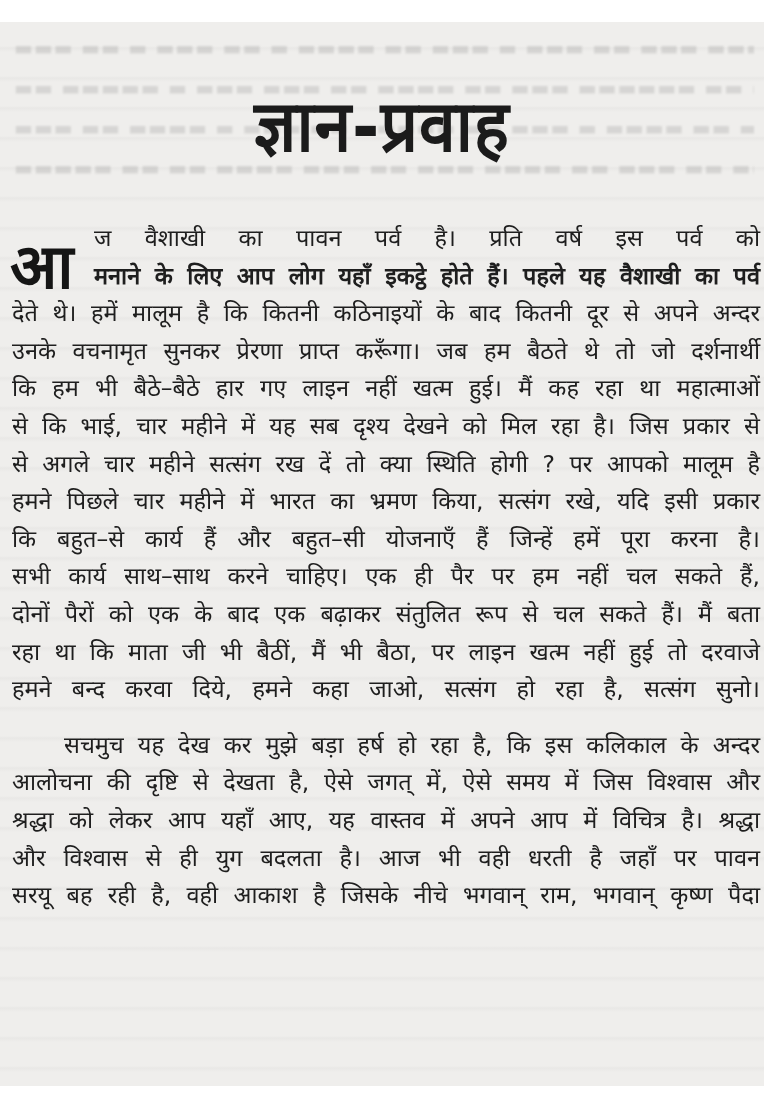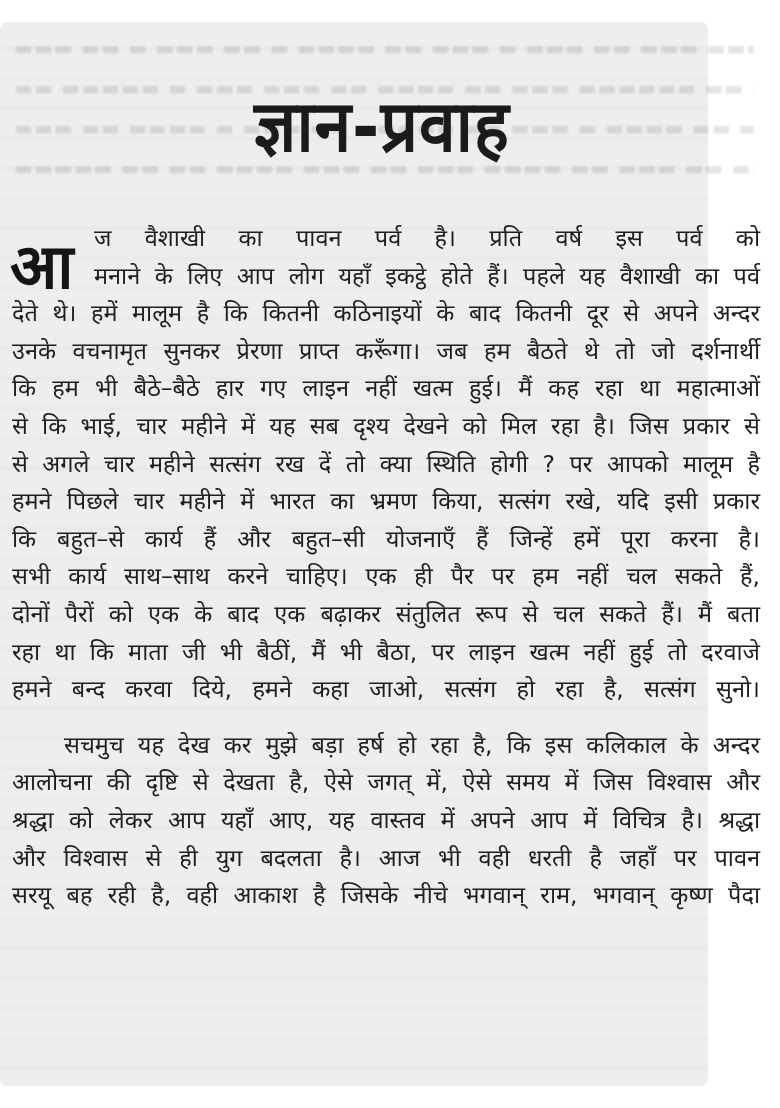--- a/index.html
+++ b/index.html
@@ -1,22 +1,21 @@
 <!DOCTYPE html>
 <html><head>
 <meta charset="utf-8">
 <style>
   html, body { margin: 0; padding: 0; background: #ffffff; }
   body { width: 780px; height: 1108px; position: relative; overflow: hidden; }
   .page {
-    position: absolute; left: 0; top: 22px; width: 708px; height: 1064px;
+    position: absolute; left: 0; top: 22px; width: 764px; height: 1064px;
     background: #efeeec;
     background-image:
       repeating-linear-gradient(180deg, rgba(0,0,0,0) 0px, rgba(0,0,0,0) 24px, rgba(120,120,120,0.05) 26px, rgba(0,0,0,0) 30px);
-    border-radius: 7px;
   }
   .bleed {
     position: absolute; left: 14px; top: 6px; width: 740px;
     color: rgba(90,90,90,0.16);
     font-family: "DejaVu Sans", sans-serif; font-size: 20px; line-height: 40px;
     filter: blur(1px); letter-spacing: 1px; white-space: nowrap; overflow: hidden;
   }
   .title {
     position: absolute; left: 0; top: 60px; width: 764px; text-align: center;
     font-family: "DejaVu Sans", sans-serif; font-weight: bold; font-size: 66px;
@@ -25,21 +24,21 @@
   }
   .body {
     position: absolute; left: 12px; top: 198px; width: 748px;
     font-family: "DejaVu Sans", sans-serif; font-size: 23.5px; color: #1e1e1e;
   }
   .line {
     height: 37.6px; line-height: 37.6px; white-space: nowrap;
     text-align: justify; text-align-last: justify; overflow: visible;
   }
   .line.dc1 { margin-left: 82px; font-family: Liberation Serif, serif; }
-  .line.dc2 { margin-left: 82px; }
+  .line.dc2 { margin-left: 82px; font-weight: bold; }
   .dropcap {
     position: absolute; left: -2px; top: 14px;
     font-family: "DejaVu Sans", sans-serif; font-weight: bold; font-size: 62px;
     line-height: 66px; color: #151515;
   }
   .para-gap { height: 18px; }
   .indent { text-indent: 52px; }
 </style>
 </head>
 <body>

